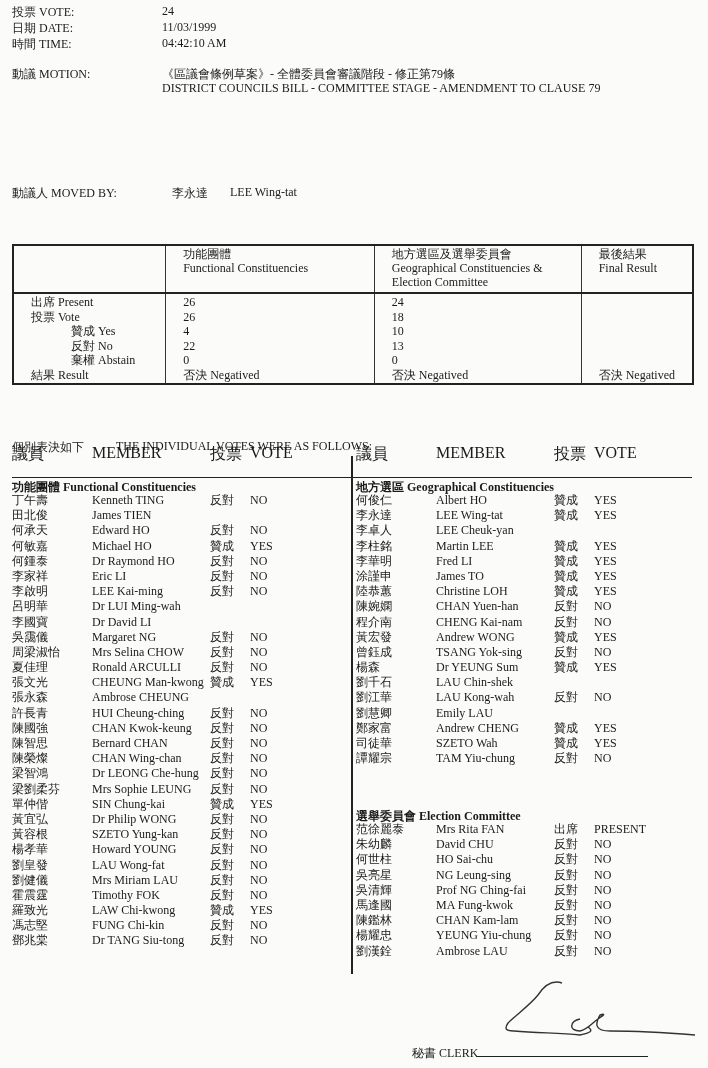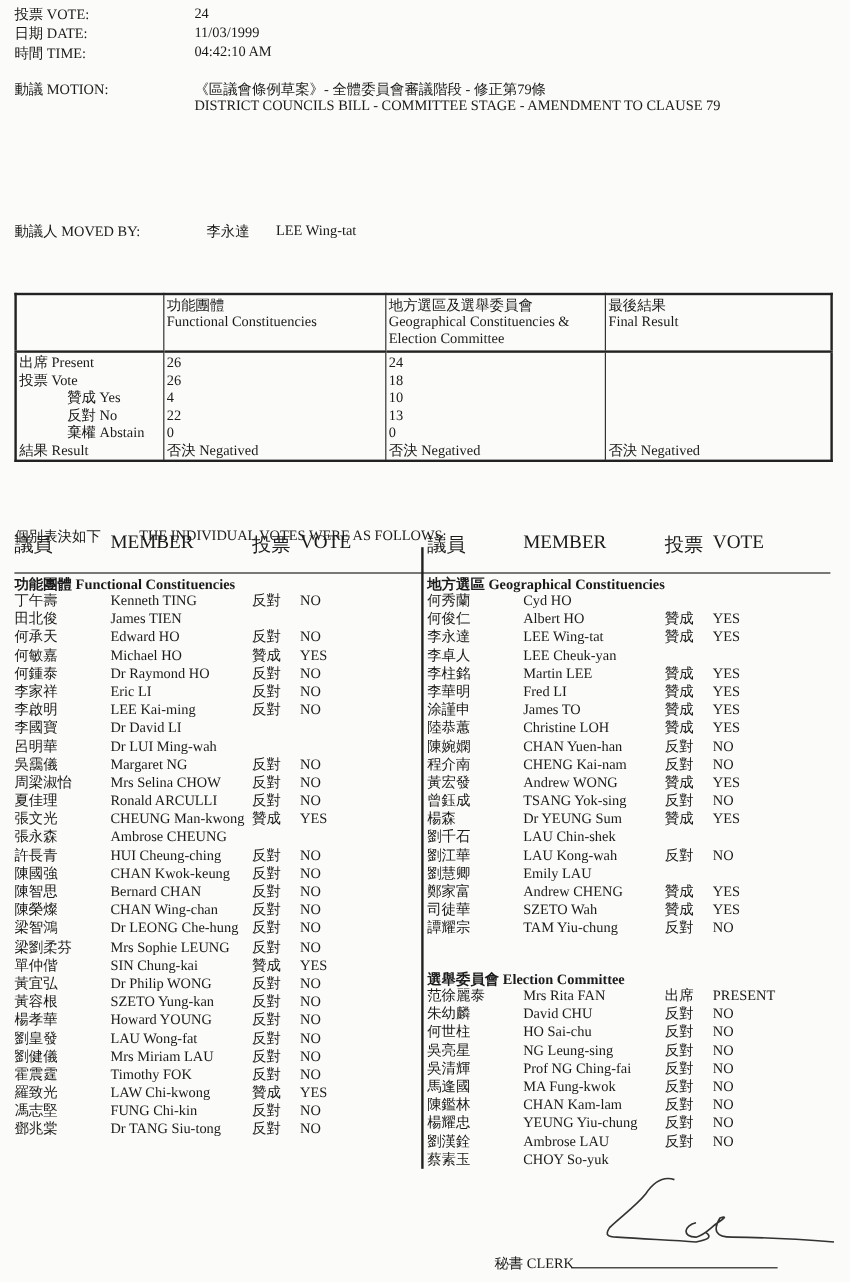--- a/index.html
+++ b/index.html
@@ -7,21 +7,21 @@
     width: 708px; height: 1068px; background: #fbfbfa; position: relative; overflow: hidden;
     font-family: "Liberation Serif", "DejaVu Serif", serif; color: #1a1a1a; font-size: 12px;
   }
   .abs { position: absolute; white-space: nowrap; }
   .hdr-label { left: 12px; }
   .hdr-value { left: 162px; }
   table.summary {
     position: absolute; left: 12px; top: 244px; width: 682px; border-collapse: collapse;
     border: 2px solid #222; font-size: 12px; line-height: 14px;
   }
-  table.summary td { border: 1px solid #333; vertical-align: top; padding: 1px 2px; }
+  table.summary td { border: 1px solid #333; vertical-align: top; padding: 1px 17px; }
   table.summary tr.head td { height: 44px; border-bottom: 2px solid #222; }
   .stack div { height: 14.5px; white-space: nowrap; }
   .indent { padding-left: 40px; }
   .list { position: absolute; font-size: 12px; }
   .list .row { height: 15.2px; line-height: 15px; position: relative; white-space: nowrap; }
   .list .c1 { position: absolute; left: 0; }
   .list .c2 { position: absolute; left: 80px; }
   .list .c3 { position: absolute; left: 198px; }
   .list .c4 { position: absolute; left: 238px; }
   .colhead { position: absolute; top: 444px; font-size: 16px; }
@@ -155,32 +155,32 @@
       <span class="c3">反對</span>
       <span class="c4">NO</span>
     </div>
     <div class="row">
       <span class="c1">李啟明</span>
       <span class="c2">LEE Kai-ming</span>
       <span class="c3">反對</span>
       <span class="c4">NO</span>
     </div>
     <div class="row">
+      <span class="c1">呂明華</span>
+      <span class="c2">Dr LUI Ming-wah</span>
+      <span class="c3"></span>
+      <span class="c4"></span>
+    </div>
+    <div class="row">
       <span class="c1">李國寶</span>
       <span class="c2">Dr David LI</span>
       <span class="c3"></span>
       <span class="c4"></span>
     </div>
     <div class="row">
-      <span class="c1">呂明華</span>
-      <span class="c2">Dr LUI Ming-wah</span>
-      <span class="c3"></span>
-      <span class="c4"></span>
-    </div>
-    <div class="row">
       <span class="c1">吳靄儀</span>
       <span class="c2">Margaret NG</span>
       <span class="c3">反對</span>
       <span class="c4">NO</span>
     </div>
     <div class="row">
       <span class="c1">周梁淑怡</span>
       <span class="c2">Mrs Selina CHOW</span>
       <span class="c3">反對</span>
       <span class="c4">NO</span>
@@ -296,26 +296,20 @@
     <div class="row">
       <span class="c1">鄧兆棠</span>
       <span class="c2">Dr TANG Siu-tong</span>
       <span class="c3">反對</span>
       <span class="c4">NO</span>
     </div>
   </div>
 
 <div class="abs section-title" style="left:356px;top:479px">地方選區 Geographical Constituencies</div>
 <div class="list" id="list-geographical" style="left:356px;top:493px;width:340px">
-    <div class="row">
-      <span class="c1">何秀蘭</span>
-      <span class="c2">Cyd HO</span>
-      <span class="c3"></span>
-      <span class="c4"></span>
-    </div>
     <div class="row">
       <span class="c1">何俊仁</span>
       <span class="c2">Albert HO</span>
       <span class="c3">贊成</span>
       <span class="c4">YES</span>
     </div>
     <div class="row">
       <span class="c1">李永達</span>
       <span class="c2">LEE Wing-tat</span>
       <span class="c3">贊成</span>
@@ -467,26 +461,20 @@
       <span class="c1">楊耀忠</span>
       <span class="c2">YEUNG Yiu-chung</span>
       <span class="c3">反對</span>
       <span class="c4">NO</span>
     </div>
     <div class="row">
       <span class="c1">劉漢銓</span>
       <span class="c2">Ambrose LAU</span>
       <span class="c3">反對</span>
       <span class="c4">NO</span>
-    </div>
-    <div class="row">
-      <span class="c1">蔡素玉</span>
-      <span class="c2">CHOY So-yuk</span>
-      <span class="c3"></span>
-      <span class="c4"></span>
     </div>
   </div>
 
 <svg class="abs" style="left:500px;top:975px" width="200" height="70">
   <path d="M62 8 C50 4 42 14 38 20 C30 30 16 40 8 48 C4 54 6 56 14 56 C40 58 60 58 80 60 C90 58 94 56 88 52" fill="none" stroke="#333" stroke-width="1.4"></path>
   <path d="M80 44 C70 46 68 56 80 56 C88 54 92 48 98 44 C104 40 106 38 100 40 C94 50 96 56 110 56 C140 56 170 58 195 60" fill="none" stroke="#333" stroke-width="1.4"></path>
 </svg>
 <div class="abs" style="left:412px;top:1045px">秘書 CLERK</div>
 <div class="abs" style="left:476px;top:1056px;width:172px;height:1px;background:#222"></div>
 

